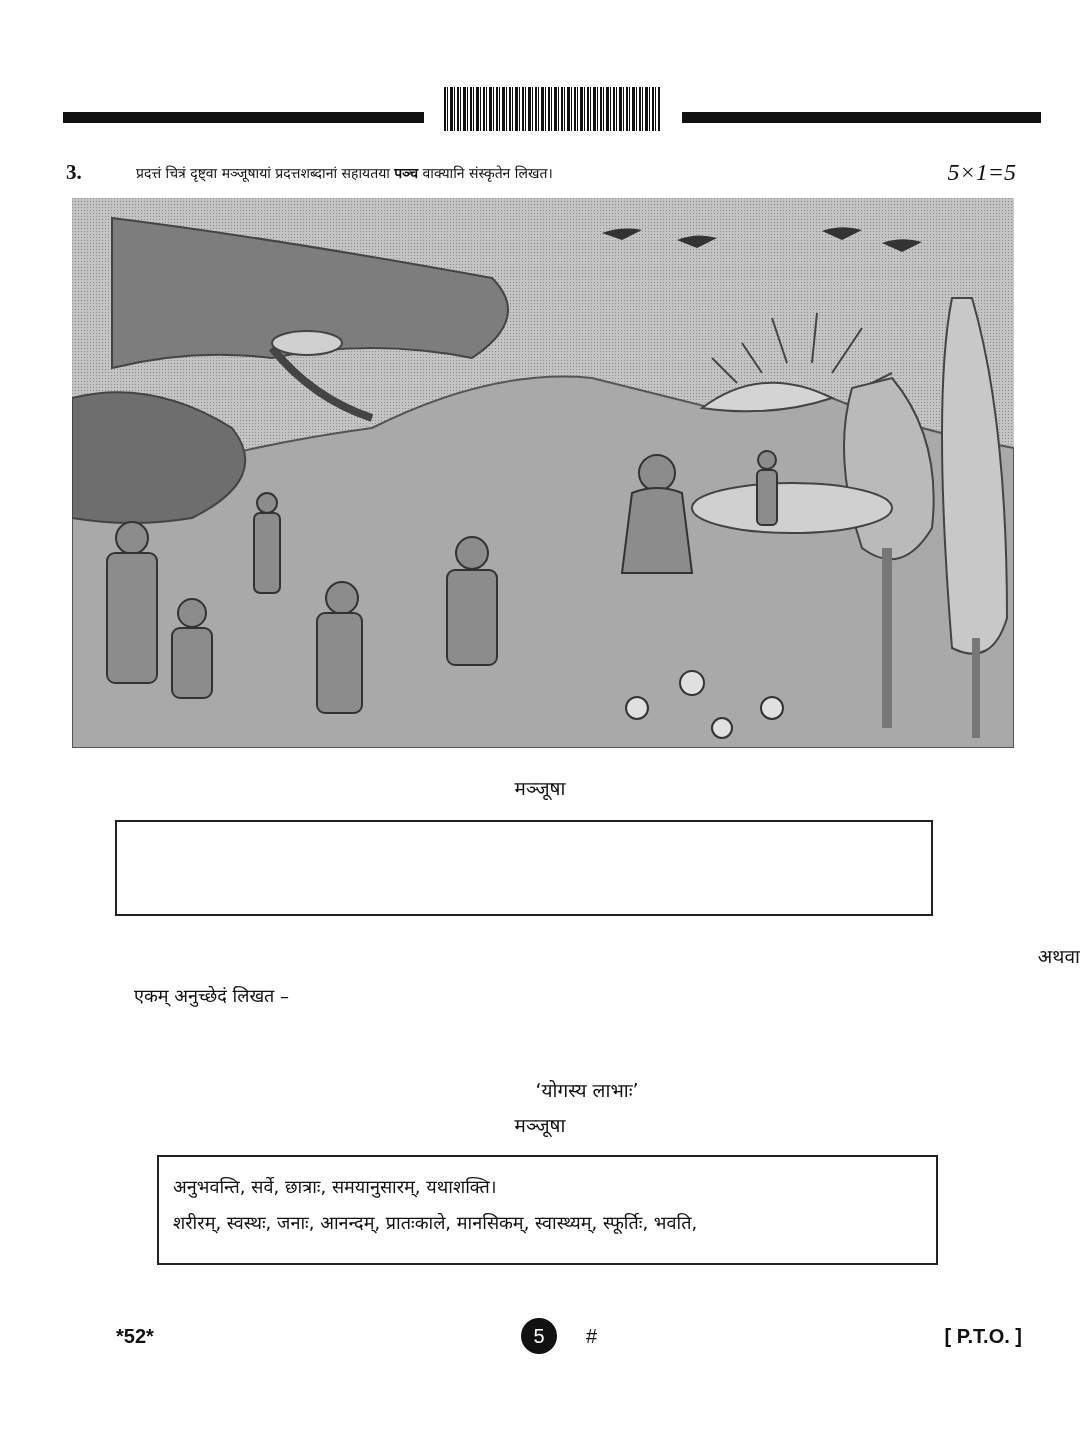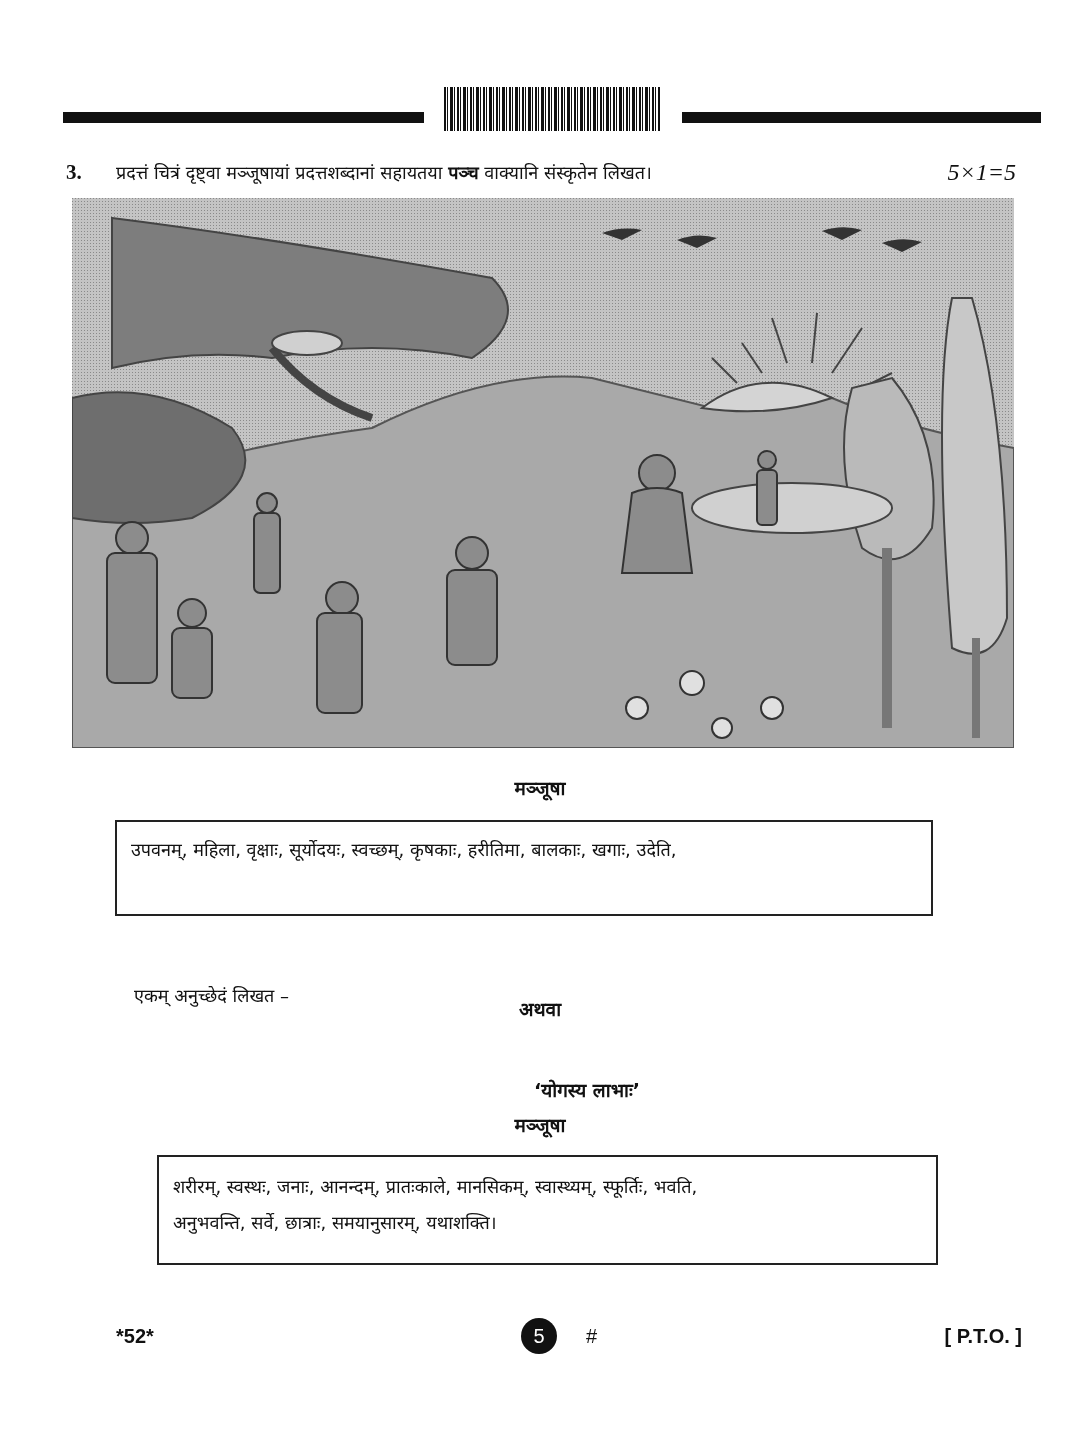--- a/index.html
+++ b/index.html
@@ -14,36 +14,36 @@
       position: absolute; left: 444px; top: 87px; width: 216px; height: 44px;
       background: repeating-linear-gradient(90deg,
         #111 0px, #111 2px, #fff 2px, #fff 3px, #111 3px, #111 4px, #fff 4px, #fff 6px,
         #111 6px, #111 9px, #fff 9px, #fff 10px, #111 10px, #111 11px, #fff 11px, #fff 13px);
     }
     .q-row {
       position: absolute; left: 66px; top: 155px; width: 950px; height: 34px;
       display: flex; align-items: center; font-size: 19px;
     }
     .q-num { font-weight: bold; font-family: "Liberation Serif", serif; font-size: 21px; width: 50px; }
-    .q-text { flex: 1; font-family: "DejaVu Sans", sans-serif; font-size: 18px; }
+    .q-text { flex: 1; font-family: "DejaVu Sans", sans-serif; font-size: 14px; margin-left: 20px; }
     .q-text b { font-weight: bold; }
     .q-marks { font-style: italic; font-family: "Liberation Serif", serif; font-size: 24px; }
 
     .picture {
       position: absolute; left: 72px; top: 198px; width: 942px; height: 550px;
       background: #bdbdbd; overflow: hidden;
     }
     .picture svg { width: 100%; height: 100%; display: block; }
 
     .center-heading {
       position: absolute; left: 0; width: 1080px; text-align: center;
-      font-family: "DejaVu Sans", sans-serif; font-weight: bold; font-size: 19px;
+      font-family: "DejaVu Sans", sans-serif; font-weight: normal; font-size: 19px;
     }
     .h-manjusha1 { top: 775px; }
-    .h-athava { top: 996px; }
+    .h-athava { top: 943px; text-align: right; }
     .h-topic { top: 1077px; padding-left: 47px; }
     .h-manjusha2 { top: 1112px; }
 
     .word-box {
       position: absolute; border: 2px solid #222; box-sizing: border-box;
       font-family: "DejaVu Sans", sans-serif; font-size: 18px; line-height: 36px;
     }
     .box1 { left: 115px; top: 820px; width: 818px; height: 96px; padding: 10px 14px; }
     .box2 { left: 157px; top: 1155px; width: 781px; height: 110px; padding: 12px 14px; }
 
@@ -136,33 +136,32 @@
       <circle cx="620" cy="485" r="12"></circle>
         <circle cx="565" cy="510" r="11"></circle>
         <circle cx="700" cy="510" r="11"></circle>
         <circle cx="650" cy="530" r="10"></circle>
     </g>
   </svg>
 </div>
 
 <div class="center-heading h-manjusha1">मञ्जूषा</div>
 <div class="word-box box1">
-  <div>उपवनम्, महिला, वृक्षाः, सूर्योदयः, स्वच्छम्, कृषकाः, हरीतिमा, बालकाः, खगाः, उदेति,</div>
 </div>
 
 <div class="center-heading h-athava">अथवा</div>
 <div class="para">
   <div>एकम् अनुच्छेदं लिखत –</div>
 </div>
 
 <div class="center-heading h-topic">‘योगस्य लाभाः’</div>
 <div class="center-heading h-manjusha2">मञ्जूषा</div>
 <div class="word-box box2">
+  <div>अनुभवन्ति, सर्वे, छात्राः, समयानुसारम्, यथाशक्ति।</div>
   <div>शरीरम्, स्वस्थः, जनाः, आनन्दम्, प्रातःकाले, मानसिकम्, स्वास्थ्यम्, स्फूर्तिः, भवति,</div>
-  <div>अनुभवन्ति, सर्वे, छात्राः, समयानुसारम्, यथाशक्ति।</div>
 </div>
 
 <div class="footer-left">*52*</div>
 <div class="page-circle">
     <span>5</span>
   </div>
 <div class="footer-hash">#</div>
 <div class="footer-right">[ P.T.O. ]</div>
 
 </body></html>

